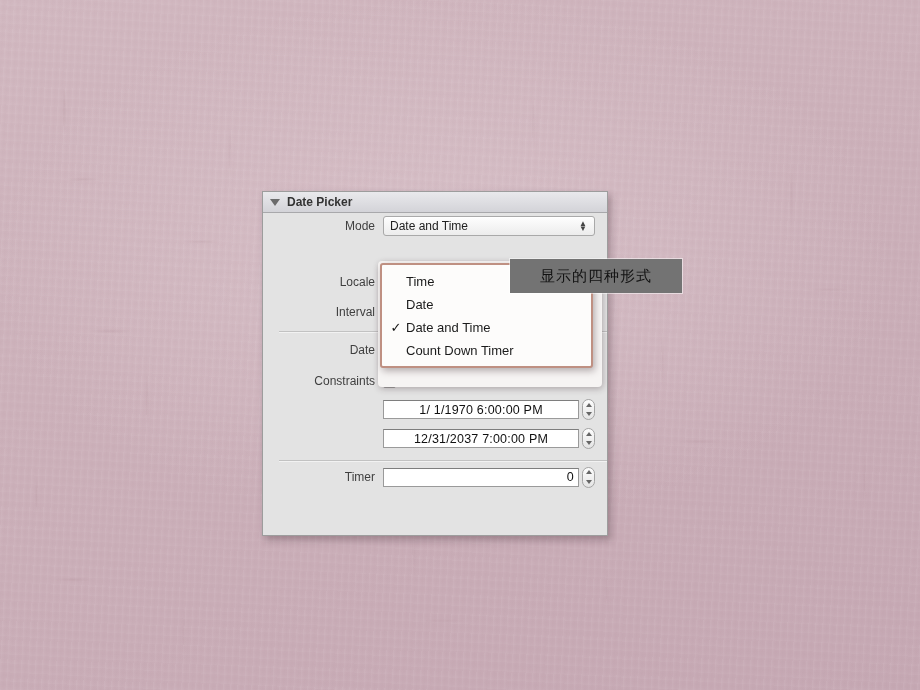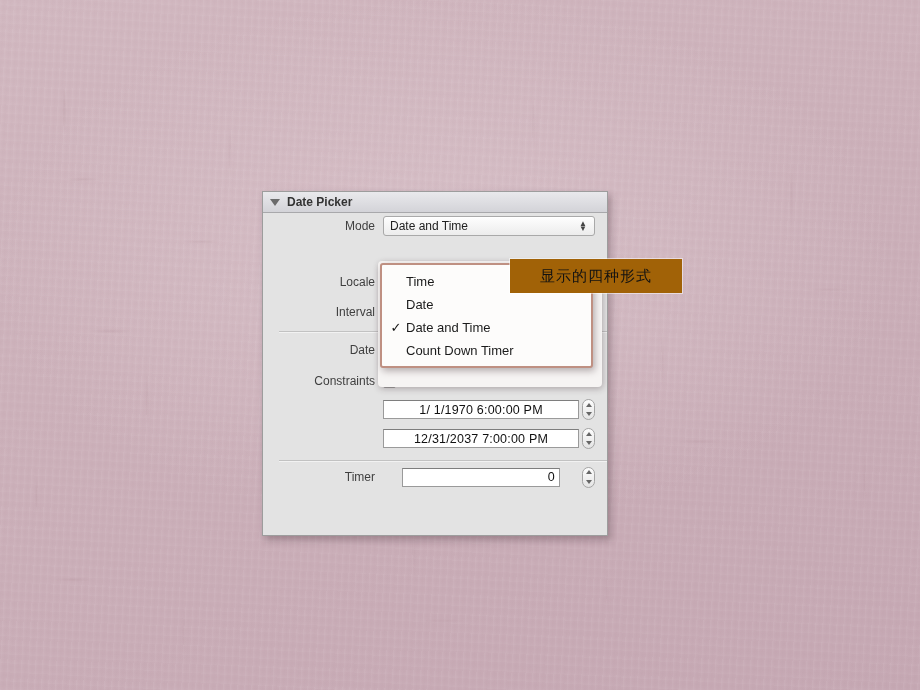--- a/index.html
+++ b/index.html
@@ -295,21 +295,21 @@
     box-shadow: 1px 2px 6px rgba(60,40,45,0.30);
   }
 
   
   #callout {
     position: absolute;
     left: 510px;
     top: 259px;
     width: 172px;
     height: 34px;
-    background: #a16207;
+    background: #737373;
     display: flex;
     align-items: center;
     justify-content: center;
     font-family: "DejaVu Serif", serif;
     font-size: 15px;
     color: #121212;
     letter-spacing: 1px;
     z-index: 40;
     box-shadow: 0 0 0 1px rgba(255,255,255,0.5);
   }
@@ -386,21 +386,21 @@
         <span class="row-label"></span>
         <span class="field center">12/31/2037   7:00:00 PM</span>
         <span class="stepper">
             <i class="up"></i>
             <i class="down"></i>
           </span>
       </div>
 
       <div class="sep" style="margin-top:7px;"></div>
 
-      <div class="row" style="height:30px;gap:19px;">
+      <div class="row" style="height:30px;">
         <span class="row-label">Timer</span>
         <span class="field right">0</span>
         <span class="stepper">
             <i class="up"></i>
             <i class="down"></i>
           </span>
       </div>
 
 
       <div class="menu-shadow-pad"></div>

